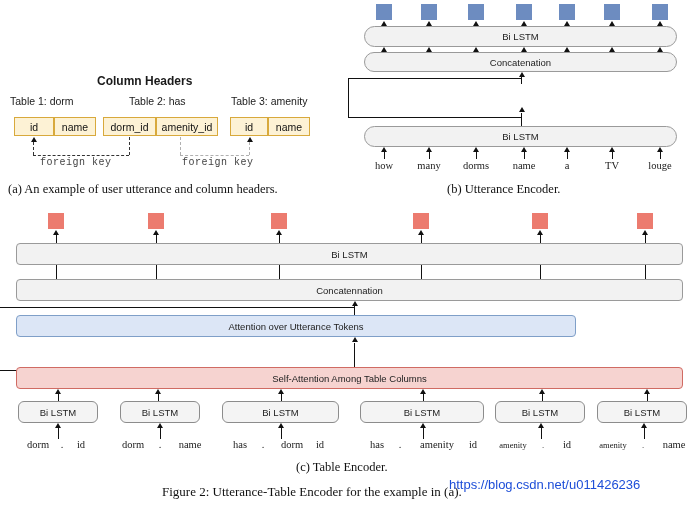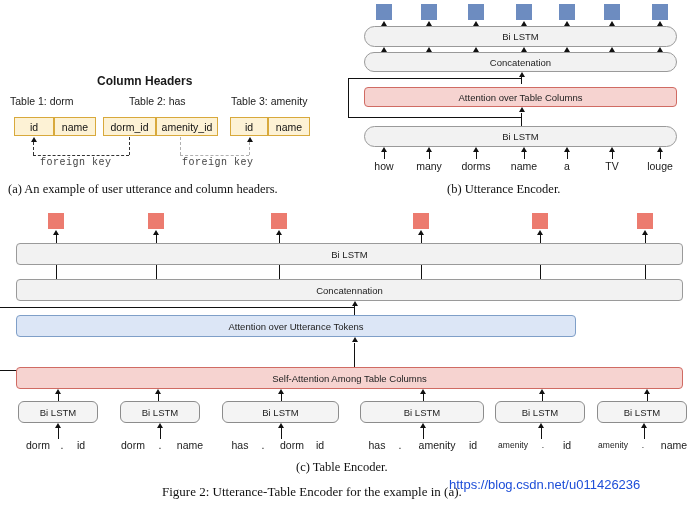--- a/index.html
+++ b/index.html
@@ -147,20 +147,21 @@
     border-top: 1px dashed #b0b0b0;
   }
 
   
   .tok {
     position: absolute;
     font-size: 10.5px;
     text-align: left;
     white-space: nowrap;
     transform: translateX(-50%);
+    font-family: Liberation Serif, serif;
   }
   .tok-sm { font-size: 8.5px; }
 
   
   .caption {
     position: absolute;
     font-family: "Liberation Serif", serif;
     font-size: 12.5px;
     white-space: nowrap;
     color: #111;
@@ -265,21 +266,20 @@
   <div class="vline-t" style="left:261.5px;top:52px;height:6px;"></div>
   <div class="arrowhead" style="left:307px;top:47px;"></div>
   <div class="vline-t" style="left:309.5px;top:52px;height:6px;"></div>
 
   <div class="bar bar-grey" style="left:14px;top:52px;width:313px;height:20px;">Concatenation</div>
 
   <div class="loop" style="left:-2px;top:78px;width:174px;height:40px;"></div>
   <div class="vline-t" style="left:171px;top:77px;height:7px;"></div>
   <div class="arrowhead" style="left:168.5px;top:72px;"></div>
 
-  <div class="bar bar-pink" style="left:14px;top:87px;width:313px;height:20px;">Attention over Table Columns</div>
 
   <div class="vline-t" style="left:171px;top:113px;height:14px;"></div>
   <div class="arrowhead" style="left:168.5px;top:107px;"></div>
 
   <div class="bar bar-grey" style="left:14px;top:126px;width:313px;height:21px;">Bi LSTM</div>
 
   <div class="arrowhead" style="left:31px;top:147px;"></div>
   <div class="vline-t" style="left:33.5px;top:152px;height:7px;"></div>
   <div class="arrowhead" style="left:76px;top:147px;"></div>
   <div class="vline-t" style="left:78.5px;top:152px;height:7px;"></div>

